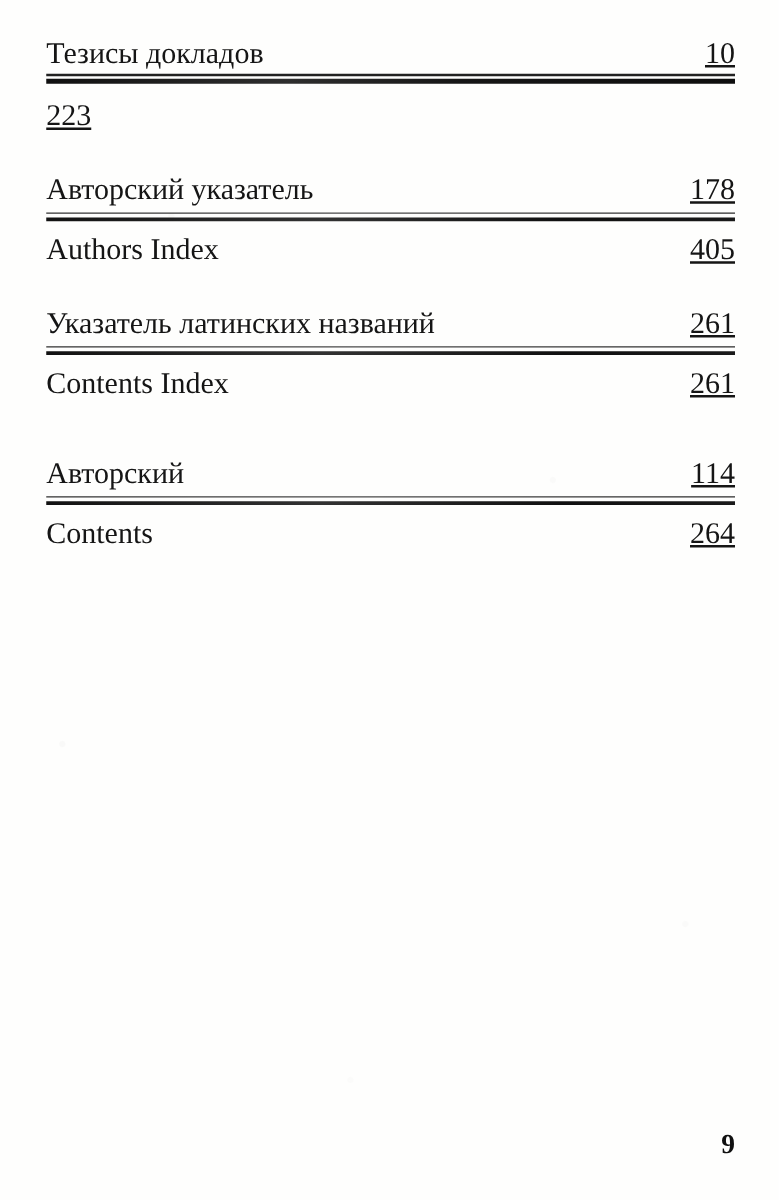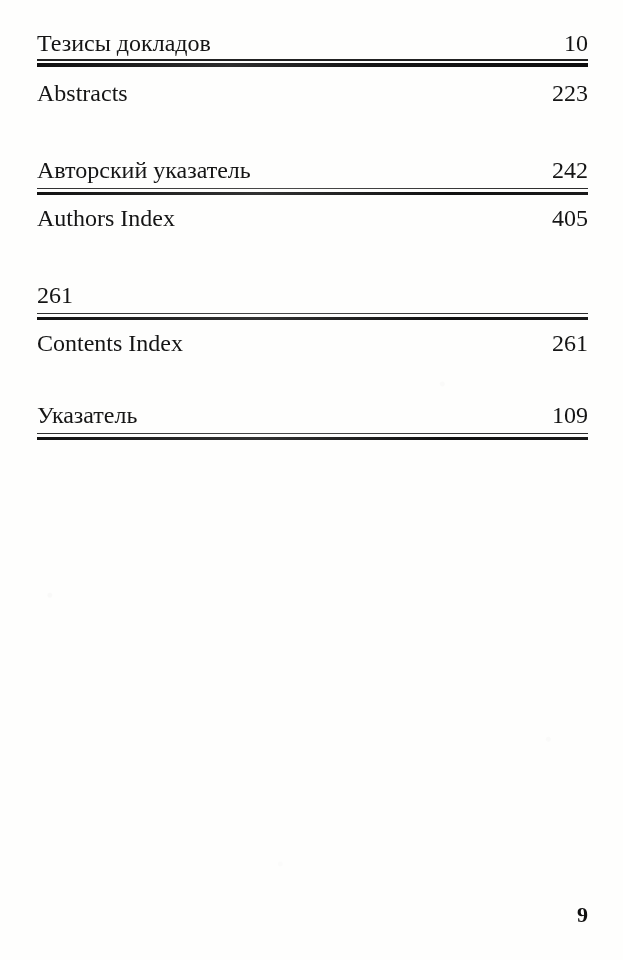--- a/index.html
+++ b/index.html
@@ -28,33 +28,33 @@
   }
   .toc-row {
     display: flex;
     justify-content: space-between;
     align-items: baseline;
     font-size: 24px;
     line-height: 27px;
     white-space: nowrap;
   }
   .toc-row .title { text-align: left; }
-  .toc-row .pageno { text-align: right; }
+  .toc-row .pageno { text-align: right; text-decoration: underline; }
   
   .row-underlined {
     padding-bottom: 2px;
     border-bottom: 2px solid #222222;
   }
   .rule-thick {
     height: 3.5px;
     margin-top: 2px;
     background: linear-gradient(90deg, #101010, #2e2e2e 35%, #161616 60%, #0e0e0e);
   }
   .row-after-first { margin-top: 13px; }
-  .toc-group { margin-top: 50px; }
+  .toc-group { margin-top: 32px; }
   .toc-group.last { margin-top: 45px; }
   .rule-double { margin-top: 4px; }
   .rule-double .thin {
     height: 1.5px;
     background: linear-gradient(90deg, #303030, #4a4a4a 45%, #2a2a2a);
   }
   .rule-double .thick {
     height: 3px;
     margin-top: 2.5px;
     background: linear-gradient(90deg, #121212, #323232 40%, #101010 75%, #1a1a1a);
@@ -75,61 +75,65 @@
 <div class="page">
   <main class="content">
 
     <section class="toc-group-first">
       <div class="toc-row row-underlined">
         <span class="title">Тезисы докладов</span>
         <span class="pageno">10</span>
       </div>
       <div class="rule-thick"></div>
       <div class="toc-row row-after-first">
-        <span class="title">Abstracts</span>
         <span class="pageno">223</span>
       </div>
     </section>
 
     <section class="toc-group">
       <div class="toc-row">
         <span class="title">Авторский указатель</span>
-        <span class="pageno">242</span>
+        <span class="pageno">178</span>
       </div>
       <div class="rule-double">
         <div class="thin"></div>
         <div class="thick"></div>
       </div>
       <div class="toc-row row-after-rule">
         <span class="title">Authors Index</span>
         <span class="pageno">405</span>
       </div>
     </section>
 
     <section class="toc-group">
       <div class="toc-row">
+        <span class="title">Указатель латинских названий</span>
         <span class="pageno">261</span>
       </div>
       <div class="rule-double">
         <div class="thin"></div>
         <div class="thick"></div>
       </div>
       <div class="toc-row row-after-rule">
         <span class="title">Contents Index</span>
         <span class="pageno">261</span>
       </div>
     </section>
 
     <section class="toc-group last">
       <div class="toc-row">
-        <span class="title">Указатель</span>
-        <span class="pageno">109</span>
+        <span class="title">Авторский</span>
+        <span class="pageno">114</span>
       </div>
       <div class="rule-double">
         <div class="thin"></div>
         <div class="thick"></div>
+      </div>
+      <div class="toc-row row-after-rule">
+        <span class="title">Contents</span>
+        <span class="pageno">264</span>
       </div>
     </section>
 
   </main>
 
   <div class="folio">9</div>
 </div>
 
 </body></html>

